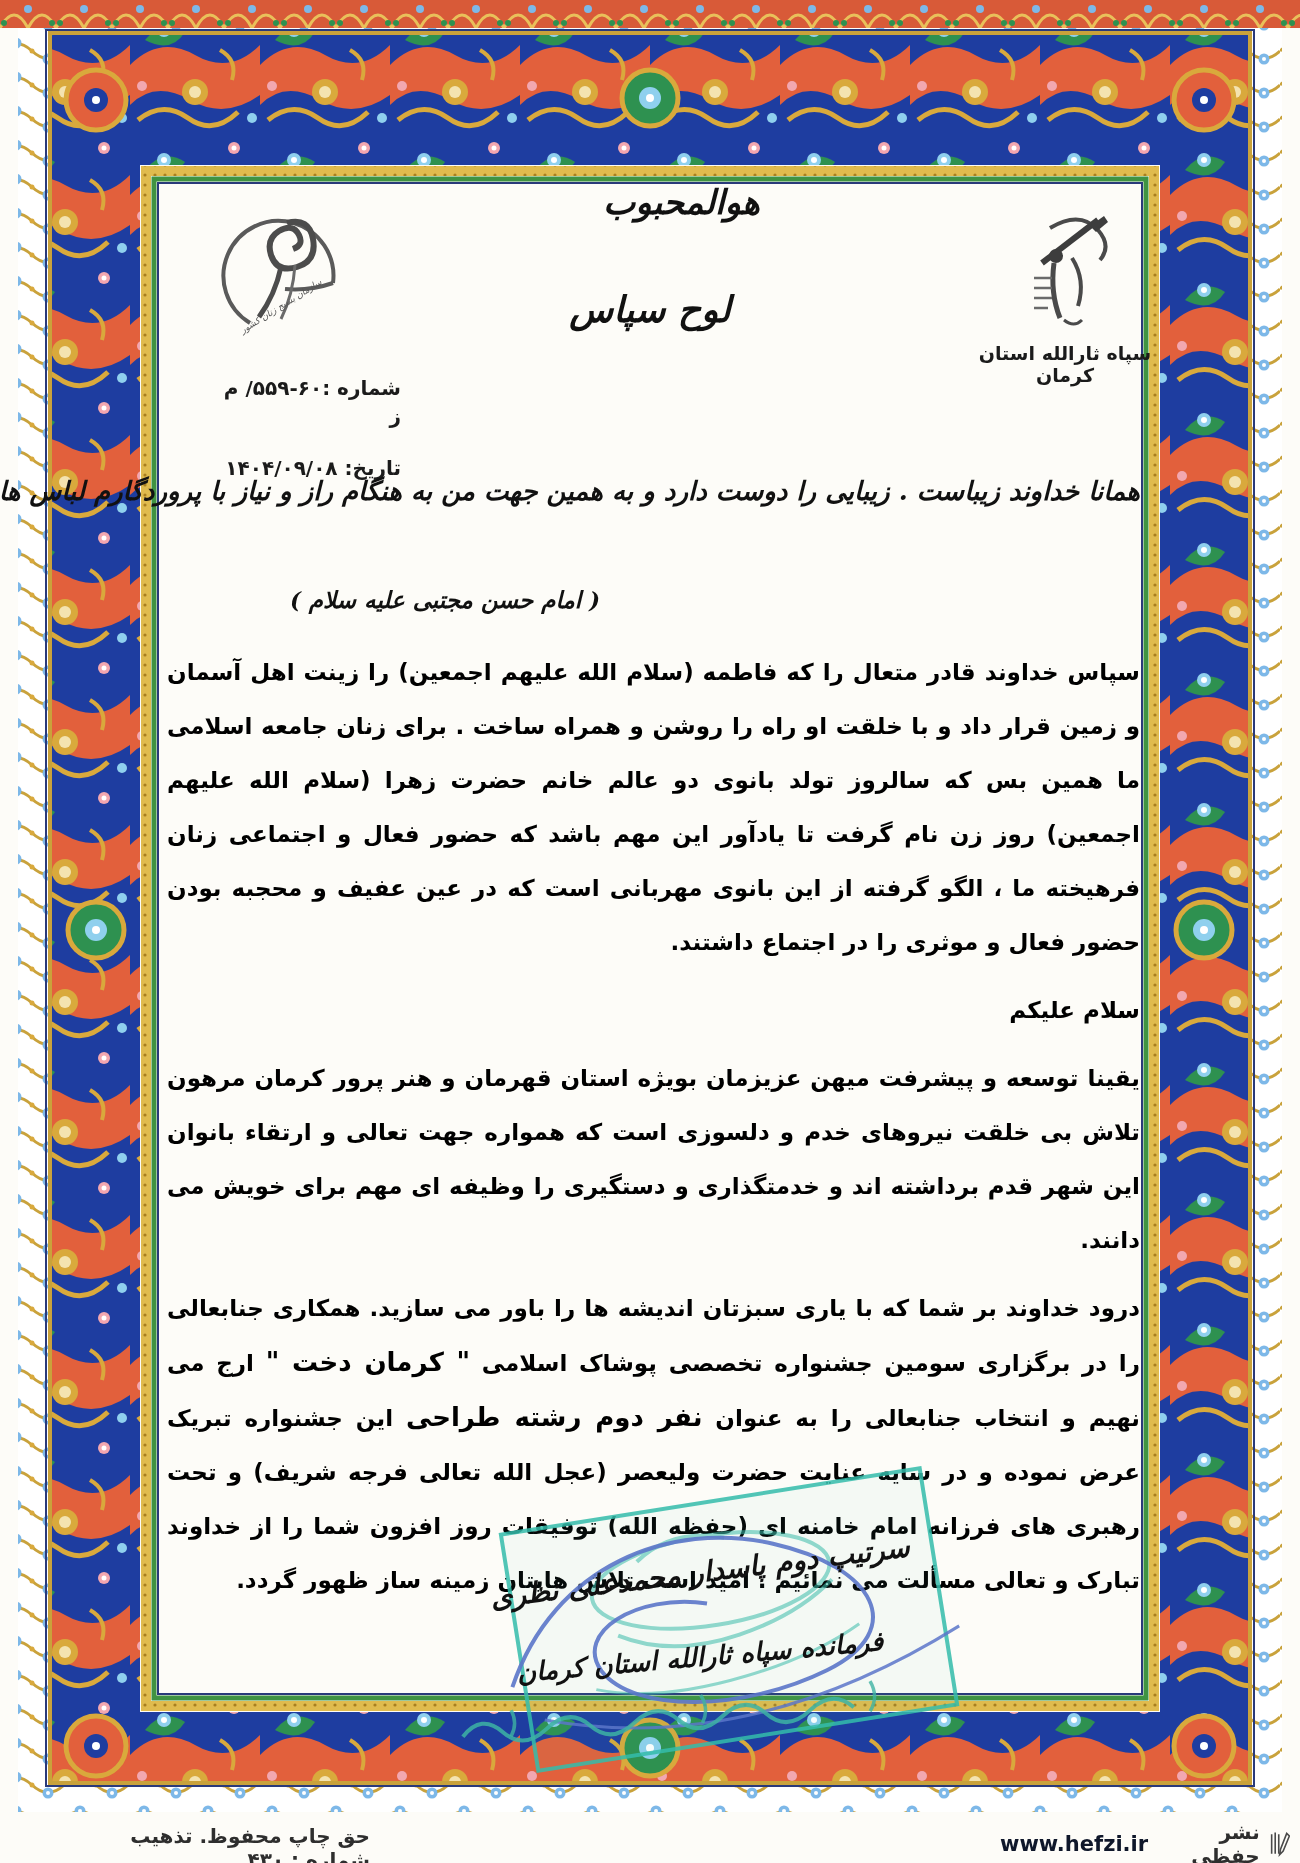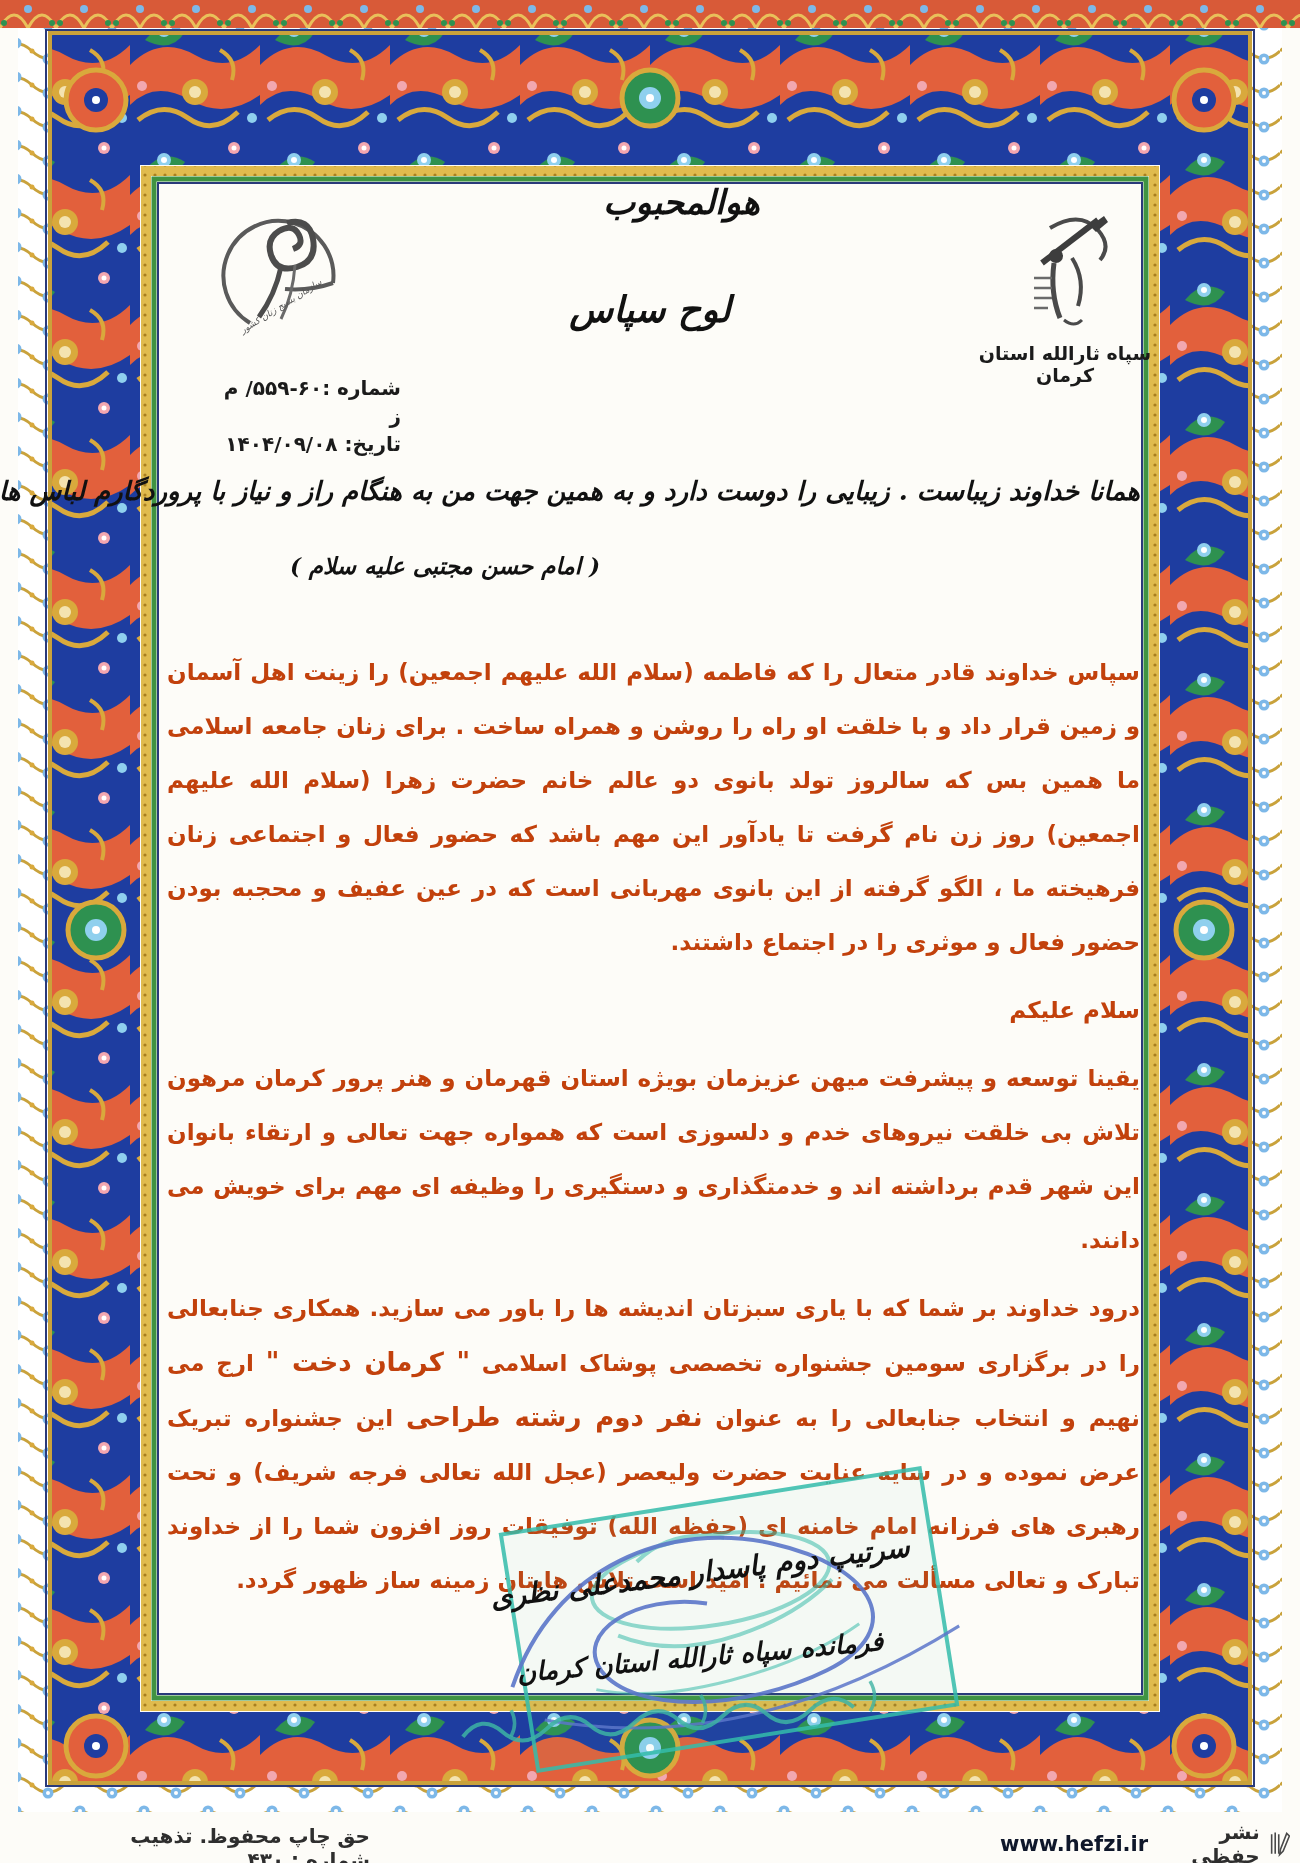--- a/index.html
+++ b/index.html
@@ -10,30 +10,30 @@
   }
   .abs{position:absolute;}
   .frame-svg{position:absolute;left:0;top:0;width:1300px;height:1863px;}
   .calli{font-family:"DejaVu Serif",serif;font-style:italic;font-weight:bold;color:#111;}
   .motto{left:540px;top:182px;width:220px;text-align:right;font-size:34px;}
   .main-title{left:515px;top:288px;width:270px;text-align:center;font-size:36px;}
   .right-org-caption{left:965px;top:342px;width:200px;text-align:center;font-size:19px;font-weight:bold;}
   .left-logo{left:215px;top:205px;}
   .right-logo{left:1020px;top:208px;}
   .numdate{left:206px;top:374px;width:195px;text-align:right;font-size:20px;font-weight:bold;line-height:28px;}
-  .numdate .dateline{}
+  .numdate .dateline{margin-top:24px;}
   .hadith{
     left:163px;top:476px;width:977px;font-size:26px;white-space:nowrap;
     text-align:justify;text-align-last:justify;letter-spacing:0.5px;
   }
-  .attribution{left:280px;top:552px;width:330px;text-align:center;font-size:23px;}
+  .attribution{left:280px;top:586px;width:330px;text-align:center;font-size:23px;}
   .bodyflow{left:163px;top:645px;width:977px;}
   .bodyflow p{
     margin:0 0 0 4px;font-size:23px;font-weight:bold;line-height:54px;
-    text-align:justify;text-align-last:right;color:#c2410c;
+    text-align:justify;text-align-last:right;color:#000000;
   }
   .bodyflow p + p{margin-top:14px;}
   .emph{font-size:26px;font-weight:900;}
   .stamp-rect{
     left:515px;top:1498px;width:420px;height:235px;
     border:4px solid rgba(52,188,170,0.85);transform:rotate(-9deg);
     background:rgba(80,200,180,0.05);
   }
   .stamp-inner{position:absolute;left:8px;top:6px;opacity:0.55;}
   .signer{left:420px;top:1556px;width:560px;text-align:center;font-size:28px;transform:rotate(-7deg);}

